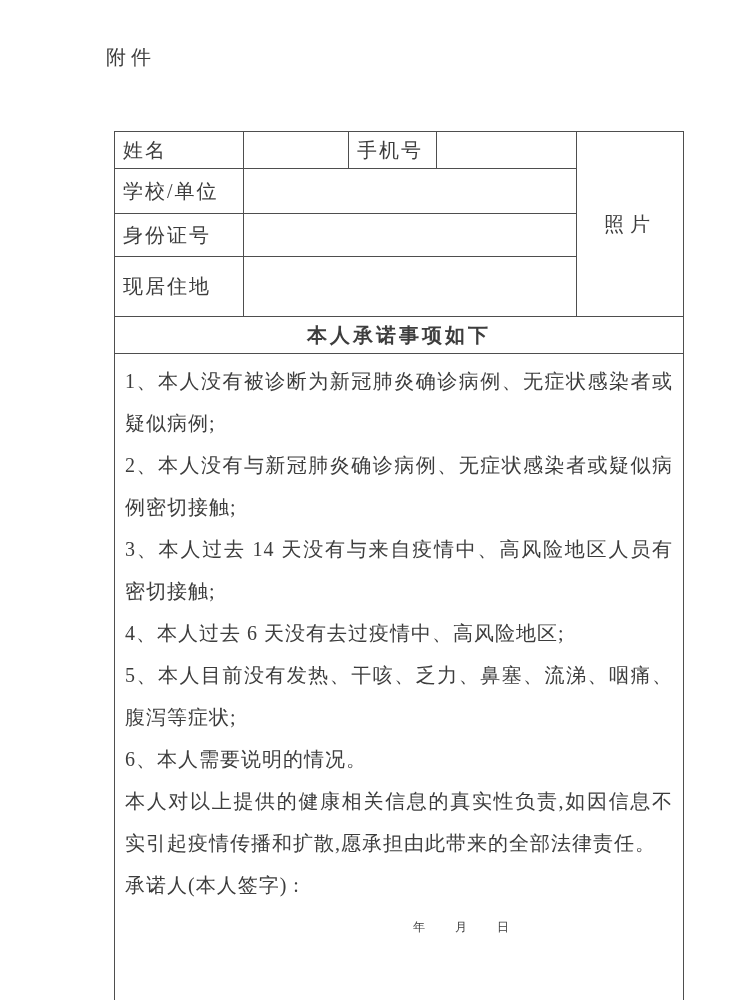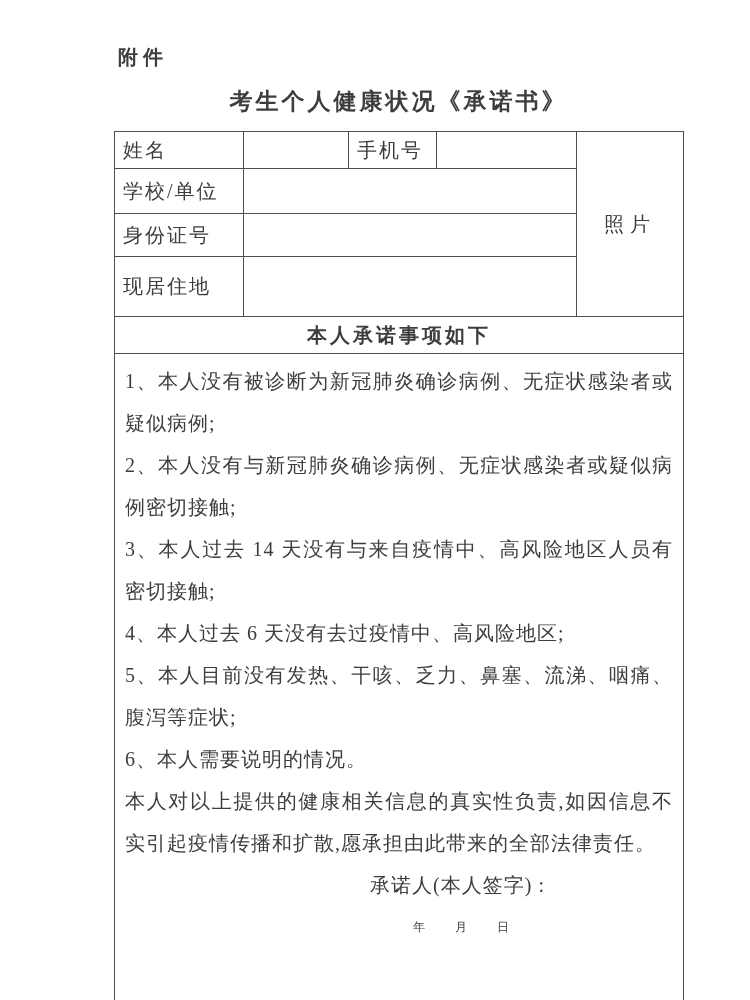--- a/index.html
+++ b/index.html
@@ -11,25 +11,24 @@
     position: relative;
     width: 750px;
     height: 1000px;
     background: #ffffff;
     font-family: "Liberation Serif", "DejaVu Serif", serif;
     color: #3d3d3d;
     overflow: hidden;
   }
   .attachment {
     position: absolute;
-    left: 118px;
+    left: 106px;
     top: 44px;
     font-size: 20px;
     letter-spacing: 5px;
-    font-weight: bold;
   }
   .doc-title {
     position: absolute;
     left: 114px;
     top: 86px;
     width: 569px;
     text-align: center;
     font-size: 23px;
     font-weight: bold;
     letter-spacing: 3px;
@@ -76,40 +75,38 @@
   .body-cell p {
     margin: 0;
     font-size: 20px;
     line-height: 42px;
     text-align: justify;
     letter-spacing: 1px;
   }
   .sig-line {
     font-size: 20px;
     line-height: 42px;
-    text-align: right;
     padding-right: 128px;
     letter-spacing: 1px;
   }
   .date-line {
     font-size: 12px;
     line-height: 42px;
     text-align: right;
     padding-right: 162px;
     letter-spacing: 2px;
   }
 </style>
 </head>
 <body>
 
 <div class="page">
 
   <div class="attachment">附件</div>
 
-  <div class="doc-title">考生个人健康状况《承诺书》</div>
 
   <table class="form-table">
     <colgroup>
       <col style="width:129px">
       <col style="width:105px">
       <col style="width:88px">
       <col style="width:140px">
       <col style="width:107px">
     </colgroup>
     <tbody>

